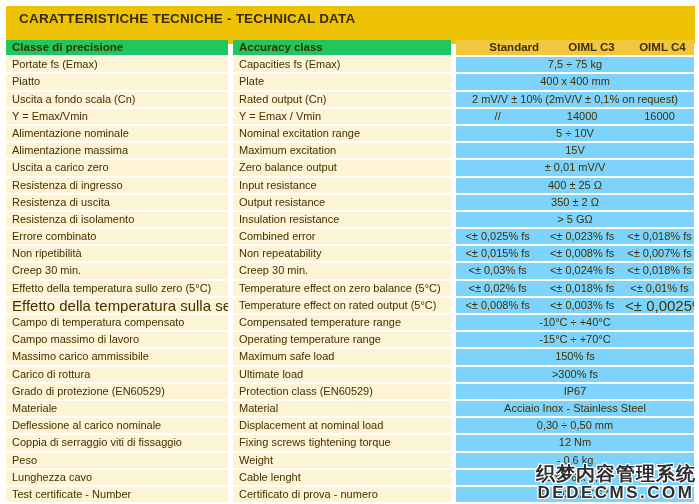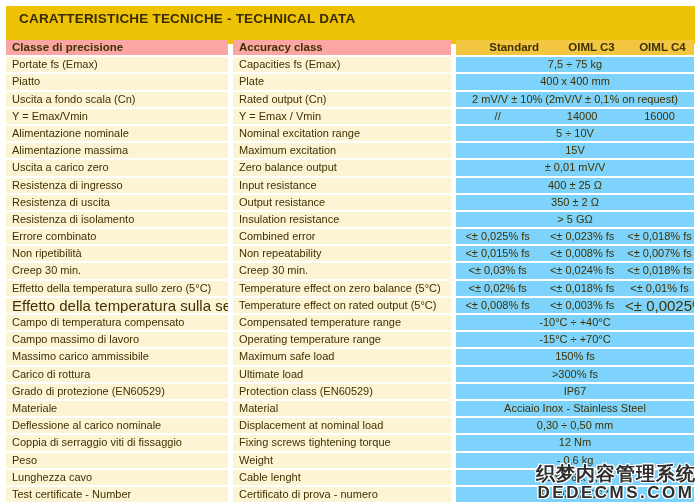--- a/index.html
+++ b/index.html
@@ -19,21 +19,21 @@
   .row {
     display:grid; grid-template-columns:222px 218px 238px; column-gap:5px;
     height:15.2px; margin-bottom:2px;
   }
   .cell {
     font-size:11px; color:#3f3200; line-height:15.2px;
     white-space:nowrap; overflow:hidden;
     background:#fdf4d6; padding-left:6px;
   }
   .cell.val { background:#7dd3fc; text-align:center; padding-left:0; }
-  .row.header .cell { background:#fca5a5; font-weight:bold; font-size:11.5px; }
+  .row.header .cell { background:#22c55e; font-weight:bold; font-size:11.5px; }
   .row.header .cell.val { background:#f2c63f;padding-left:20px; }
 
   .triple { display:grid; grid-template-columns:35% 36% 29%; }
   .triple span { overflow:hidden; white-space:nowrap; text-align:center; font-size:11px; line-height:15.2px; }
   .row.header .triple span { font-size:11.5px; }
 
   .watermark {
     position:absolute; right:3px; bottom:3px; text-align:center;
     color:#2e2e2e; font-weight:bold; line-height:1.0; pointer-events:none;margin-top:16px;
   }

